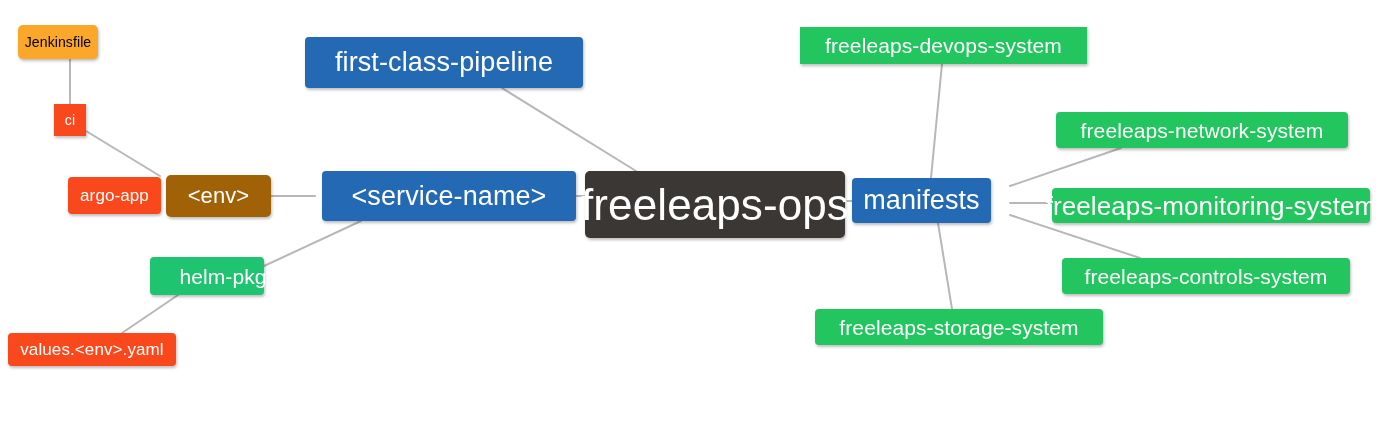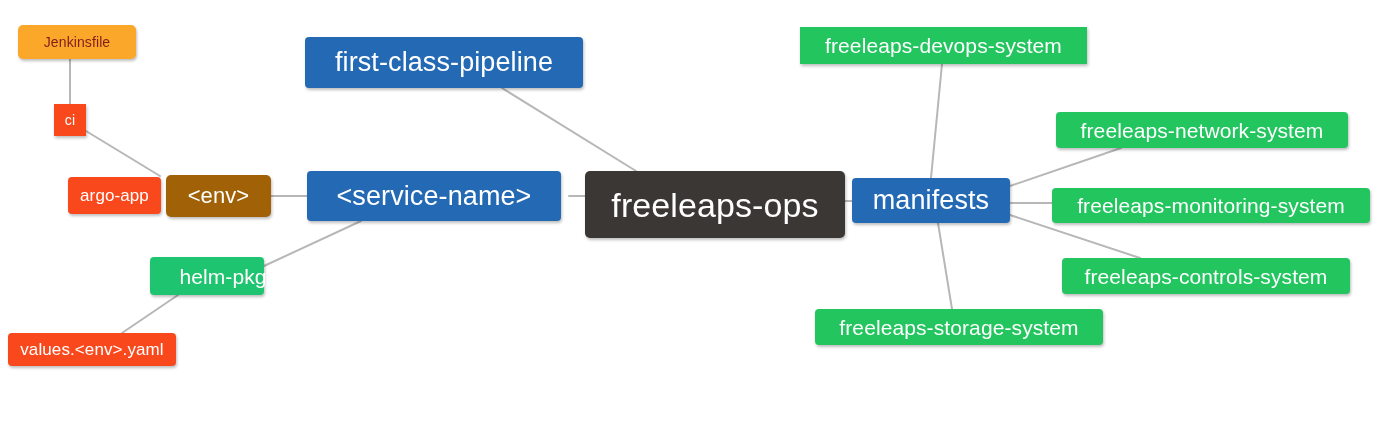--- a/index.html
+++ b/index.html
@@ -54,57 +54,57 @@
       <line x1="569" y1="196" x2="585" y2="196" stroke="#b7b7b7" stroke-width="2" stroke-linecap="round"></line>
       <line x1="502" y1="88" x2="636" y2="171" stroke="#b7b7b7" stroke-width="2" stroke-linecap="round"></line>
       <line x1="845" y1="201" x2="852" y2="201" stroke="#b7b7b7" stroke-width="2" stroke-linecap="round"></line>
       <line x1="931" y1="178" x2="942" y2="64" stroke="#b7b7b7" stroke-width="2" stroke-linecap="round"></line>
       <line x1="1010" y1="186" x2="1121" y2="148" stroke="#b7b7b7" stroke-width="2" stroke-linecap="round"></line>
       <line x1="1010" y1="203" x2="1052" y2="203" stroke="#b7b7b7" stroke-width="2" stroke-linecap="round"></line>
       <line x1="1010" y1="215" x2="1140" y2="258" stroke="#b7b7b7" stroke-width="2" stroke-linecap="round"></line>
       <line x1="938" y1="223" x2="952" y2="309" stroke="#b7b7b7" stroke-width="2" stroke-linecap="round"></line>
     </svg>
   <div id="nodes">
-      <div class="node" style="left: 18px; top: 25px; width: 118px; height: 34px; background: rgb(251, 167, 42); color: #7f1d1d; font-size: 14px; border-radius: 5px;">
+      <div class="node" style="left: 18px; top: 25px; width: 80px; height: 34px; background: rgb(251, 167, 42); color: #000000; font-size: 14px; border-radius: 5px;">
         <span>Jenkinsfile</span>
       </div>
       <div class="node" style="left: 54px; top: 104px; width: 32px; height: 32px; background: rgb(249, 72, 28); color: rgb(255, 255, 255); font-size: 14px; border-radius: 0;">
         <span>ci</span>
       </div>
       <div class="node" style="left: 33px; top: 177px; width: 93px; height: 37px; background: rgb(249, 72, 28); color: rgb(255, 255, 255); font-size: 17px; border-radius: 4px; margin-left: 35px;">
         <span>argo-app</span>
       </div>
       <div class="node" style="left: 158px; top: 175px; width: 105px; height: 42px; background: #a16207; color: rgb(255, 255, 255); font-size: 22px; border-radius: 5px; margin-left: 8px;">
         <span>&lt;env&gt;</span>
       </div>
-      <div class="node" style="left: 307px; top: 171px; width: 254px; height: 50px; background: rgb(36, 105, 179); color: rgb(255, 255, 255); font-size: 27px; border-radius: 4px;">
+      <div class="node" style="left: 322px; top: 171px; width: 254px; height: 50px; background: rgb(36, 105, 179); color: rgb(255, 255, 255); font-size: 27px; border-radius: 4px;">
         <span>&lt;service-name&gt;</span>
       </div>
       <div class="node" style="left: 305px; top: 37px; width: 278px; height: 51px; background: rgb(36, 105, 179); color: rgb(255, 255, 255); font-size: 27px; border-radius: 4px;">
         <span>first-class-pipeline</span>
       </div>
       <div class="node" style="left: 150px; top: 257px; width: 114px; height: 38px; background: rgb(30, 196, 111); color: rgb(255, 255, 255); font-size: 21px; border-radius: 4px; padding-left: 42px;">
         <span>helm-pkg</span>
       </div>
       <div class="node" style="left: 8px; top: 333px; width: 168px; height: 33px; background: rgb(249, 72, 28); color: rgb(255, 255, 255); font-size: 17px; border-radius: 4px;">
         <span>values.&lt;env&gt;.yaml</span>
       </div>
-      <div class="node" style="left: 585px; top: 171px; width: 260px; height: 67px; background: rgb(59, 55, 52); color: rgb(255, 255, 255); font-size: 34px; border-radius: 5px;">
+      <div class="node" style="left: 585px; top: 171px; width: 260px; height: 67px; background: rgb(59, 55, 52); color: rgb(255, 255, 255); font-size: 44px; border-radius: 5px;">
         <span>freeleaps-ops</span>
       </div>
-      <div class="node" style="left: 852px; top: 178px; width: 158px; height: 45px; background: rgb(36, 105, 179); color: rgb(255, 255, 255); font-size: 27px; border-radius: 4px;">
+      <div class="node" style="left: 852px; top: 178px; width: 139px; height: 45px; background: rgb(36, 105, 179); color: rgb(255, 255, 255); font-size: 27px; border-radius: 4px;">
         <span>manifests</span>
       </div>
       <div class="node" style="left: 800px; top: 27px; width: 287px; height: 37px; background: rgb(34, 197, 94); color: rgb(255, 255, 255); font-size: 21px; border-radius: 0;">
         <span>freeleaps-devops-system</span>
       </div>
       <div class="node" style="left: 1056px; top: 112px; width: 292px; height: 36px; background: rgb(34, 197, 94); color: rgb(255, 255, 255); font-size: 21px; border-radius: 4px;">
         <span>freeleaps-network-system</span>
       </div>
-      <div class="node" style="left: 1052px; top: 188px; width: 318px; height: 35px; background: rgb(34, 197, 94); color: rgb(255, 255, 255); font-size: 21px; border-radius: 4px;">
+      <div class="node" style="left: 1052px; top: 188px; width: 318px; height: 35px; background: rgb(34, 197, 94); color: rgb(255, 255, 255); font-size: 26px; border-radius: 4px;">
         <span>freeleaps-monitoring-system</span>
       </div>
       <div class="node" style="left: 1062px; top: 258px; width: 288px; height: 36px; background: rgb(34, 197, 94); color: rgb(255, 255, 255); font-size: 21px; border-radius: 4px;">
         <span>freeleaps-controls-system</span>
       </div>
       <div class="node" style="left: 815px; top: 309px; width: 288px; height: 36px; background: rgb(34, 197, 94); color: rgb(255, 255, 255); font-size: 21px; border-radius: 4px;">
         <span>freeleaps-storage-system</span>
       </div>
     </div>
 </div>

